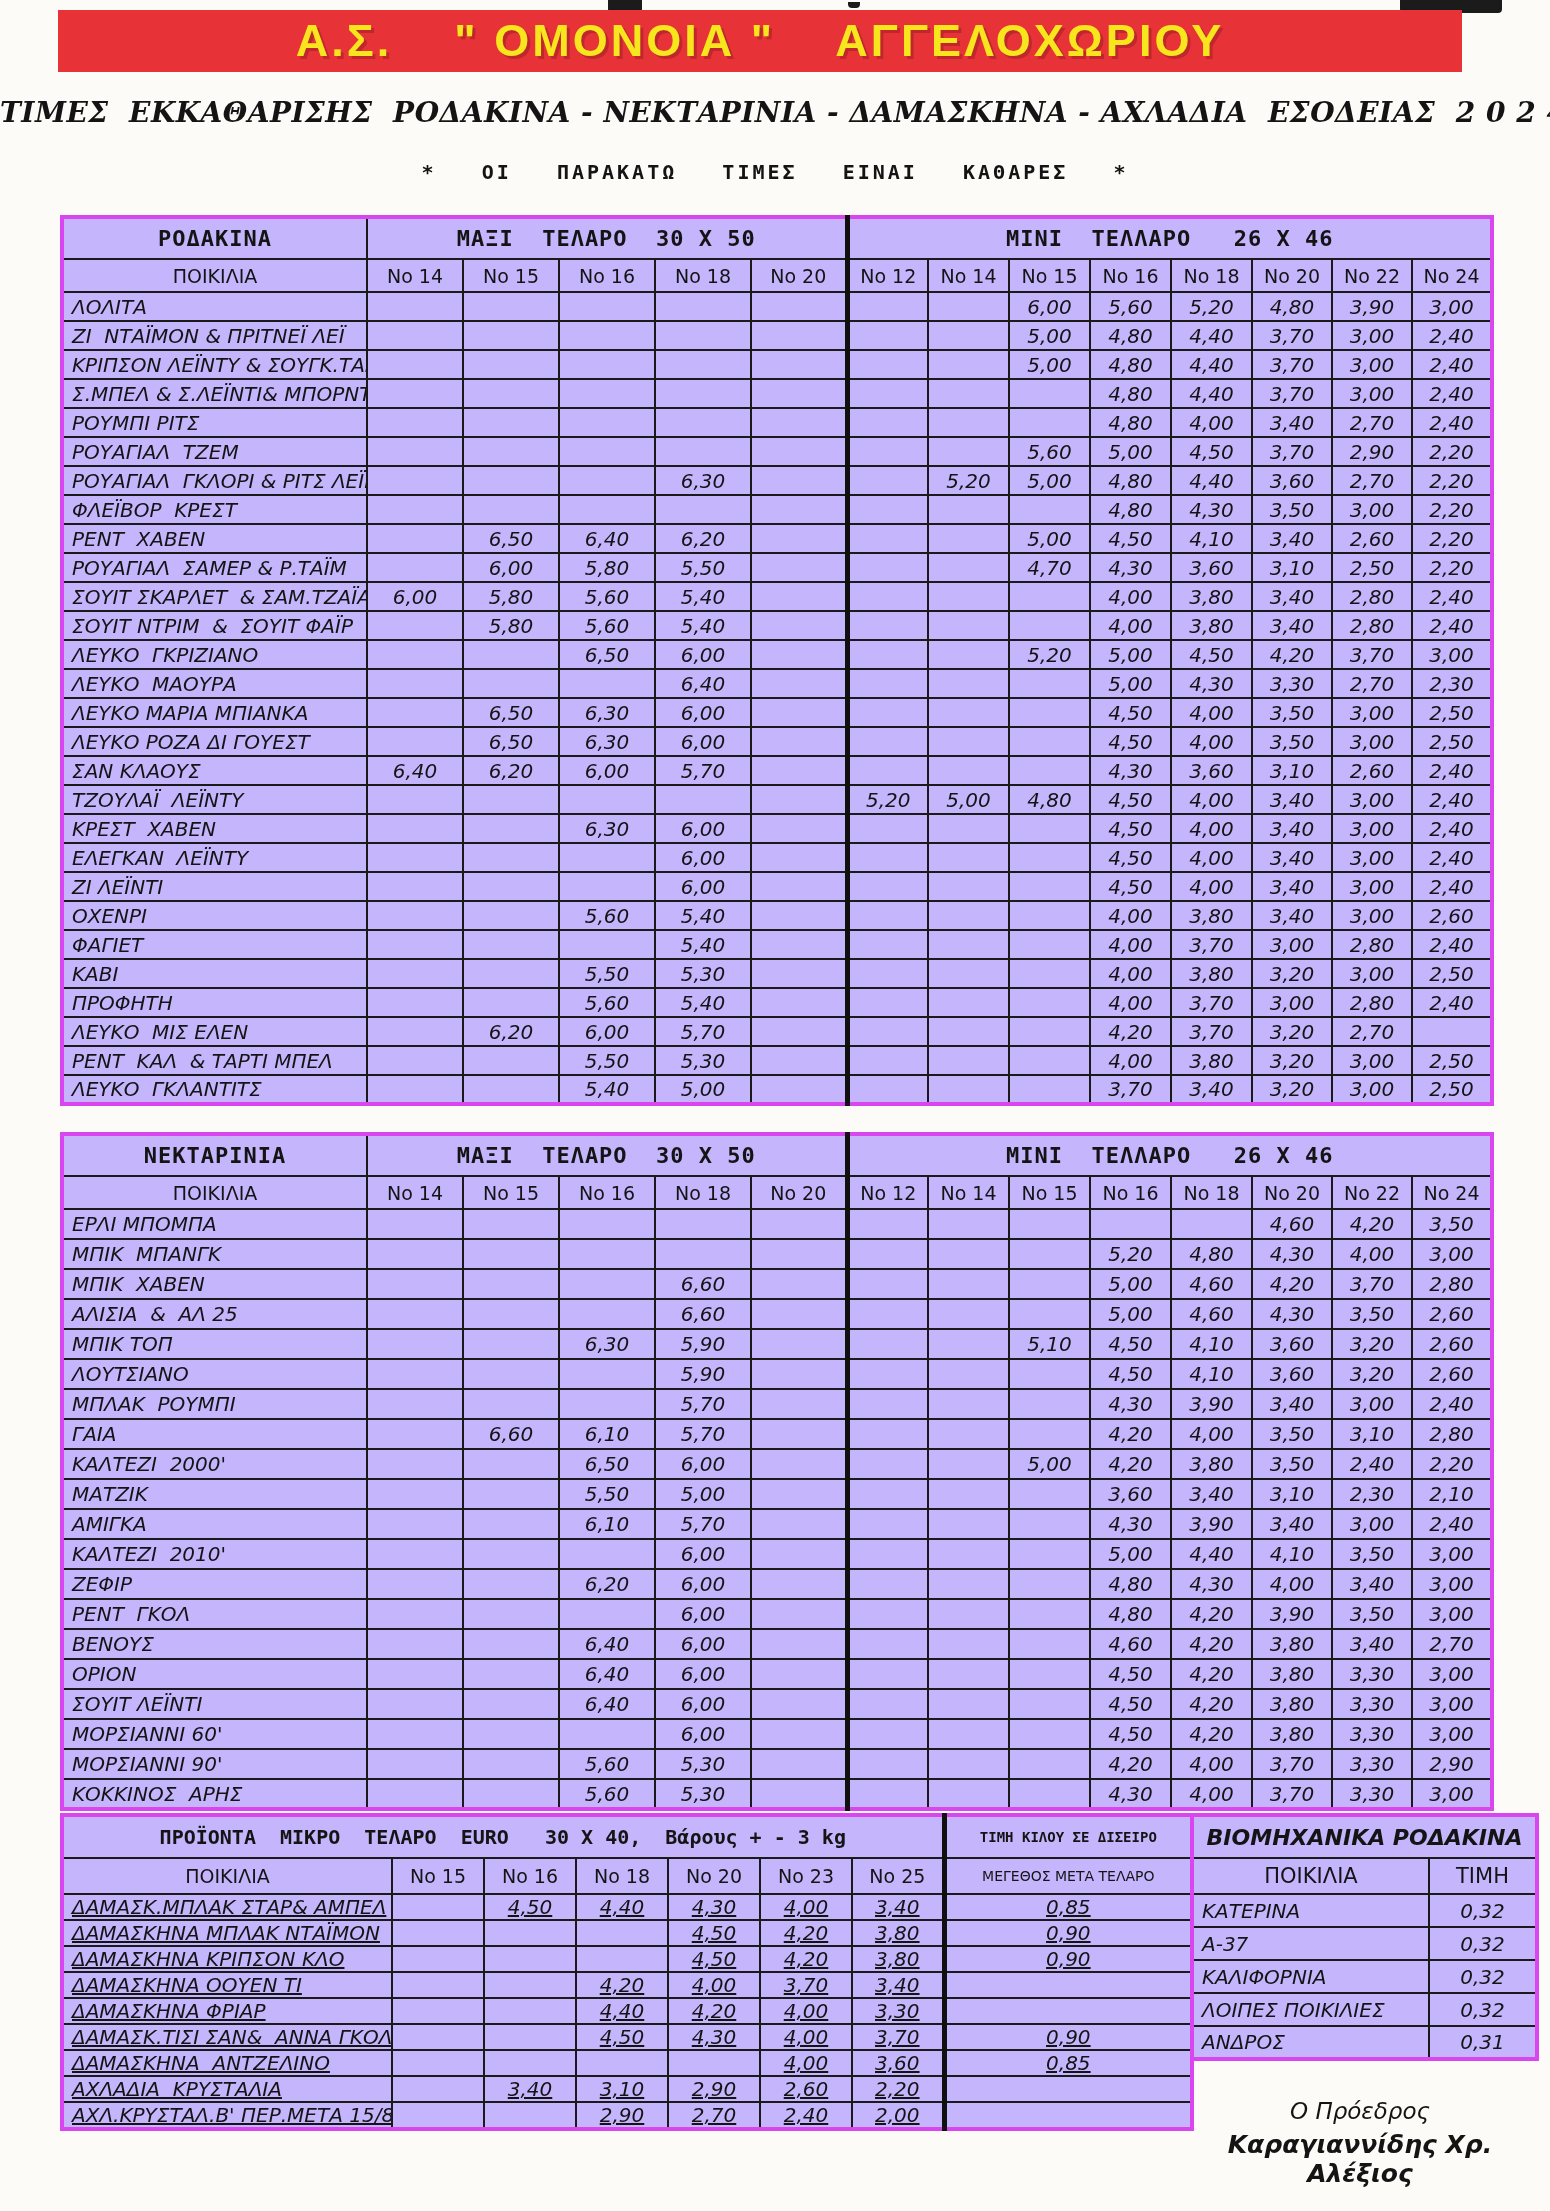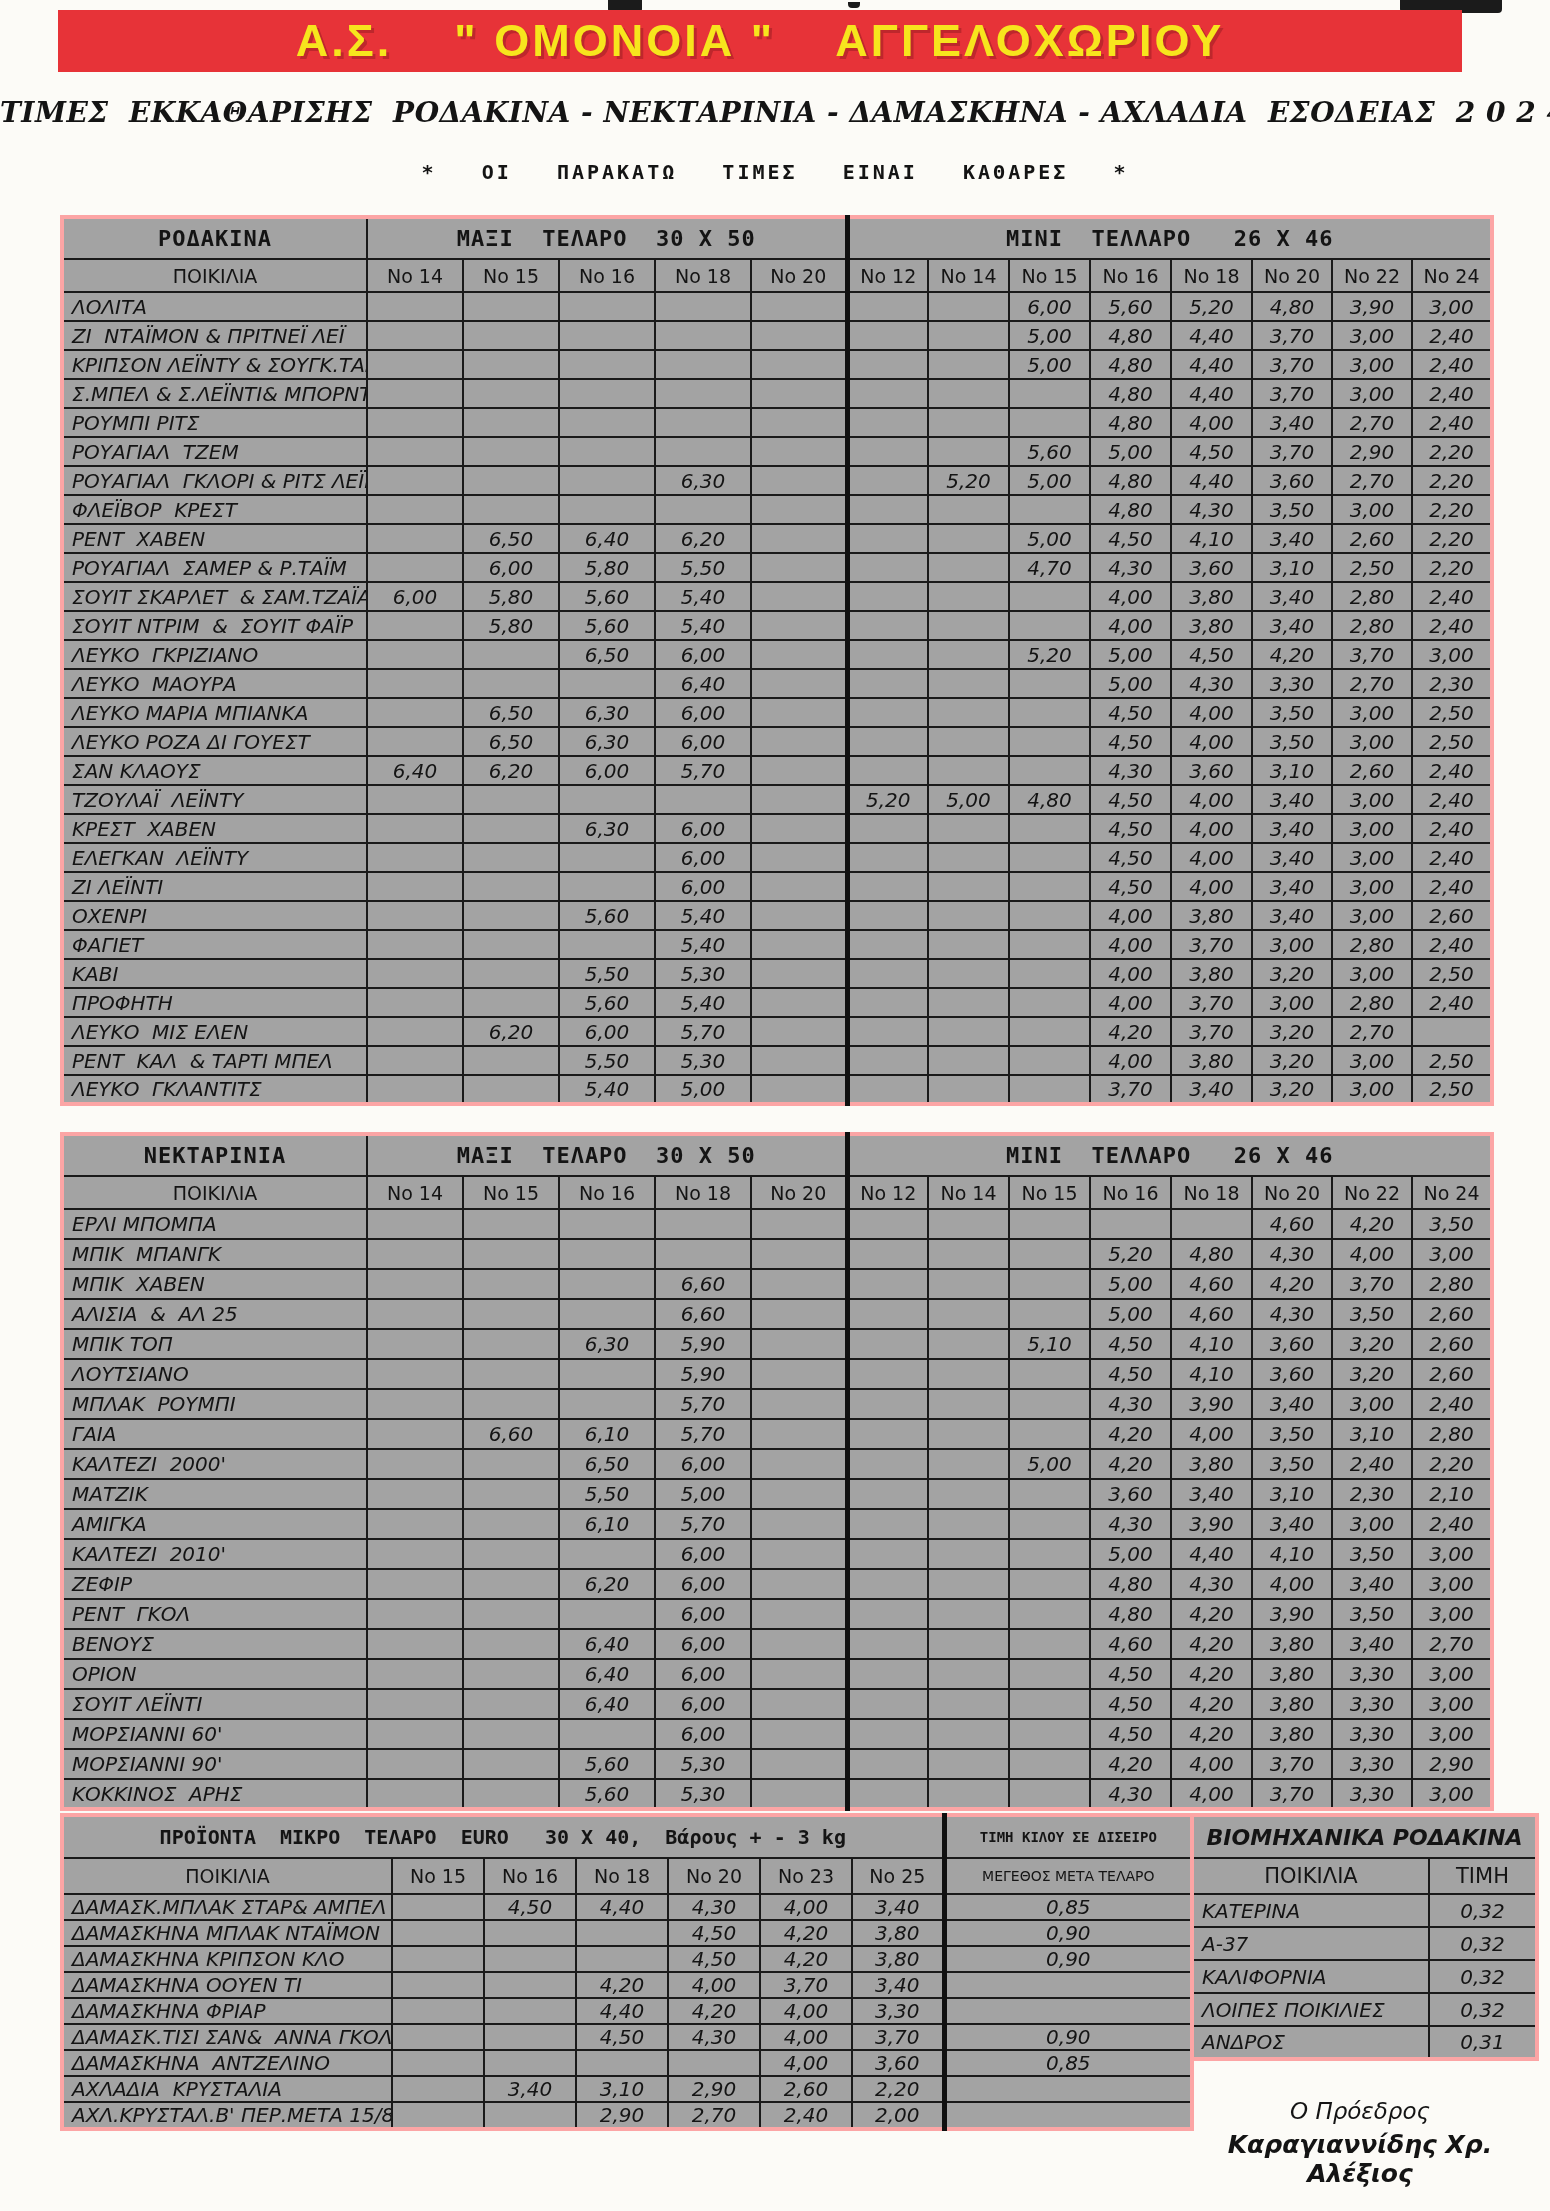--- a/index.html
+++ b/index.html
@@ -13,21 +13,21 @@
                letter-spacing:3px;white-space:pre;text-shadow:3px 3px 0 rgba(140,25,32,.45);}
 
   .doc-title{position:absolute;left:0;top:96px;width:100%;text-align:center;
              font-family:"DejaVu Serif",serif;font-style:italic;font-weight:bold;
              font-size:28px;white-space:pre;letter-spacing:.5px;}
   .doc-note{position:absolute;left:0;top:160px;width:100%;text-align:center;
             font-family:"DejaVu Sans Mono",monospace;font-weight:bold;font-size:20px;
             white-space:pre;letter-spacing:3px;}
 
   table.grid{border-collapse:collapse;table-layout:fixed;position:absolute;
-             border:4px solid #fca5a5;background:#a3a3a3;}
+             border:4px solid #d946ef;background:#c4b5fd;}
   .grid th,.grid td{border:2px solid #1a1a1a;padding:0 5px;overflow:hidden;white-space:pre;}
   .gsep{border-left:5px solid #101010 !important;}
 
   
   th.tt,th.gh{font-family:"DejaVu Sans Mono",monospace;font-weight:bold;font-size:22px;letter-spacing:1px;}
   th.ch,th.vh{font-weight:normal;font-size:19px;}
   th.gh3{font-family:"DejaVu Sans Mono",monospace;font-weight:bold;font-size:20px;}
   th.kilo{font-family:"DejaVu Sans Mono",monospace;font-weight:bold;font-size:14px;}
   th.szh{font-weight:normal;font-size:14px;}
   th.ghind{font-style:italic;font-weight:bold;font-size:22px;}
@@ -42,21 +42,21 @@
   #pt1{left:60px;top:1132px;width:1430px;}
   #sc {left:60px;top:1813px;width:1130px;}
   #ind{left:1190px;top:1813px;width:345px;}
 
   .pt thead tr:first-child{height:42px;}
   .pt thead tr:nth-child(2){height:33px;}
   #pt0 tbody tr{height:29px;}
   #pt1 tbody tr{height:30px;}
   #sc thead tr:first-child,#ind thead tr:first-child{height:43px;}
   #sc thead tr:nth-child(2),#ind thead tr:nth-child(2){height:36px;}
-  #sc tbody tr{height:24px;}
+  #sc tbody tr{height:24px;text-decoration:underline;}
   #ind tbody tr{height:33px;}
 
   .signature{position:absolute;left:1180px;top:2098px;width:360px;text-align:center;}
   .signature .role{font-style:italic;font-size:23px;margin-bottom:6px;}
   .signature .name{font-style:italic;font-weight:bold;font-size:25px;}
 </style>
 </head>
 <body>
 
 <div class="page">

